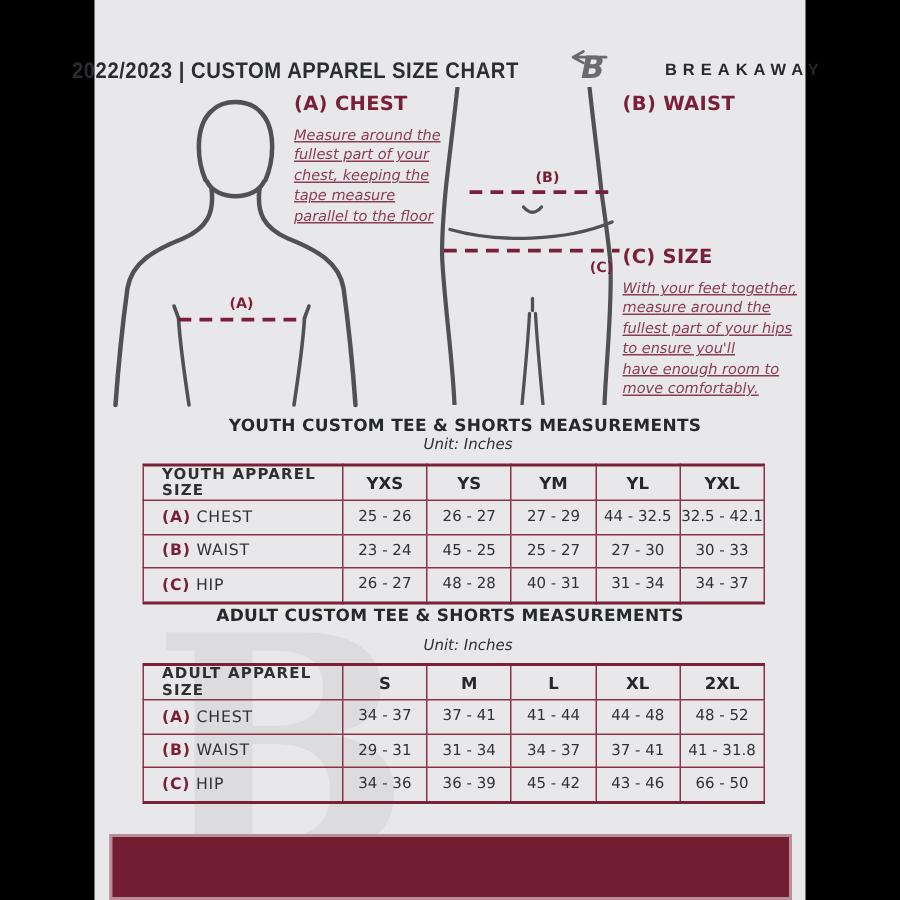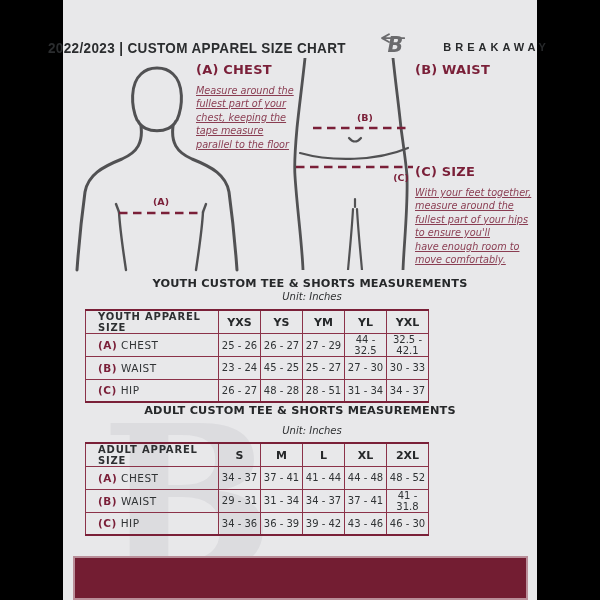--- a/index.html
+++ b/index.html
@@ -26,21 +26,21 @@
   .fig{position:absolute;}
   .g-block{position:absolute;}
   .g-head{font-size:13px;font-weight:bold;color:#7a1f38;letter-spacing:.2px;margin:0 0 7px 0;}
   .g-txt{font-size:9.7px;font-style:italic;color:#8a3d52;line-height:1.38;margin:0;white-space:pre-line;text-decoration:underline;}
 
   
   .sec-title{position:absolute;left:0;width:100%;text-align:center;font-weight:bold;
              font-size:11.3px;color:#26282a;letter-spacing:.2px;z-index:1;}
   .sec-unit{position:absolute;left:0;width:100%;text-align:center;font-style:italic;
             font-size:10px;color:#2d2f31;z-index:1;margin-left:12px;}
-  table.size{position:absolute;left:22px;width:344px;border-collapse:collapse;table-layout:fixed;
+  table.size{position:absolute;left:32px;width:415px;border-collapse:collapse;table-layout:fixed;
              z-index:1;background:transparent;}
   table.size col.c0{width:133px;}
   table.size th,table.size td{border:1.5px solid #8b3249;height:21.5px;padding:0;
              color:#303335;font-weight:normal;}
   table.size{border-top:2px solid #7a2038;border-bottom:2px solid #7a2038;}
   table.size thead th:first-child{text-align:left;padding-left:12px;font-size:10px;
              letter-spacing:.8px;color:#2d2f31;}
   table.size thead th{font-size:11px;font-weight:bold;color:#26282a;text-align:center;}
   table.size tbody th{text-align:left;padding-left:12px;font-size:10.5px;letter-spacing:.5px;}
   table.size tbody td{text-align:center;font-size:10px;}
@@ -160,21 +160,21 @@
           <td>23 - 24</td>
           <td>45 - 25</td>
           <td>25 - 27</td>
           <td>27 - 30</td>
           <td>30 - 33</td>
         </tr>
         <tr>
           <th><span class="marker">(C)</span> HIP</th>
           <td>26 - 27</td>
           <td>48 - 28</td>
-          <td>28 - 51</td>
+          <td>40 - 31</td>
           <td>31 - 34</td>
           <td>34 - 37</td>
         </tr>
       </tbody>
     </table>
 
   <div class="sec-title" style="top:388px;margin-top:16px;">ADULT CUSTOM TEE &amp; SHORTS MEASUREMENTS</div>
   <div class="sec-unit" style="top:425px;">Unit: Inches</div>
   <table class="size" style="top:442px;">
     <colgroup>
@@ -205,21 +205,21 @@
           <td>29 - 31</td>
           <td>31 - 34</td>
           <td>34 - 37</td>
           <td>37 - 41</td>
           <td>41 - 31.8</td>
         </tr>
         <tr>
           <th><span class="marker">(C)</span> HIP</th>
           <td>34 - 36</td>
           <td>36 - 39</td>
-          <td>39 - 42</td>
+          <td>45 - 42</td>
           <td>43 - 46</td>
-          <td>46 - 30</td>
+          <td>66 - 50</td>
         </tr>
       </tbody>
     </table>
 
   <div class="footer-bar"></div>
 </div>
 
 </body></html>

